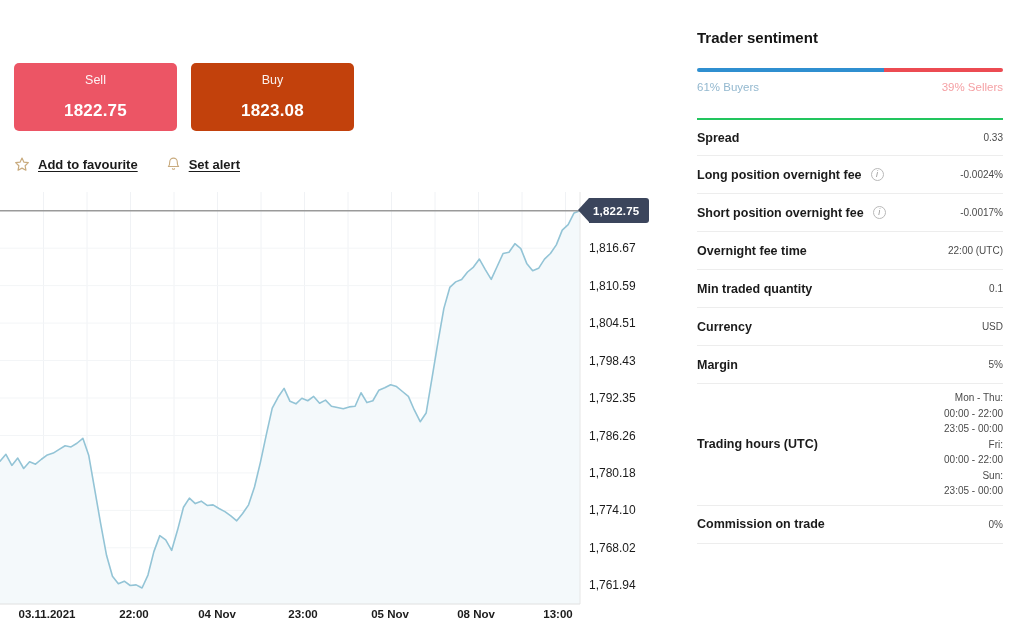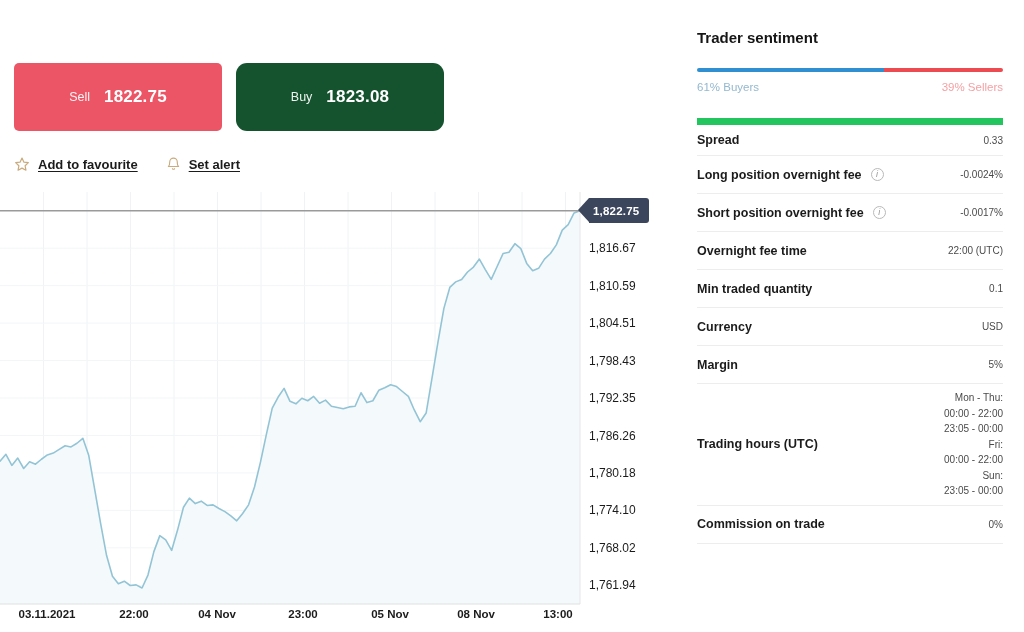--- a/index.html
+++ b/index.html
@@ -16,28 +16,28 @@
   .left { position: absolute; left: 0; top: 0; width: 672px; height: 632px; }
 
   .title {
     position: absolute; left: 14px; top: 14px;
     font-size: 25px; font-weight: bold; letter-spacing: -0.3px;
     color: #151515;
   }
 
   .trade-btns { position: absolute; left: 14px; top: 63px; display: flex; gap: 14px; }
   .tbtn {
-    width: 208px; height: 68px; border-radius: 5px;
-    display: flex; flex-direction: row; align-items: center; justify-content: center;
+    width: 163px; height: 68px; border-radius: 5px;
+    display: flex; flex-direction: column; align-items: center; justify-content: center;
     cursor: pointer; border: none; color: #fff; gap: 14px;
   }
   .tbtn .lbl { font-size: 12.5px; font-weight: 400; opacity: .93; }
   .tbtn .px  { font-size: 17px; font-weight: bold; letter-spacing: .2px; }
   .tbtn.sell { background: #ec5565; }
-  .tbtn.buy  { background: #14532d; border-radius: 11px; }
+  .tbtn.buy  { background: #c2410c; }
 
   .actions { position: absolute; left: 14px; top: 156px; display: flex; align-items: center; gap: 28px; }
   .act { display: flex; align-items: center; gap: 8px; cursor: pointer; }
   .act .txt {
     font-size: 13px; font-weight: bold; color: #1b1b1b;
     text-decoration: underline; text-underline-offset: 2px;
   }
   .act svg { display: block; }
 
   
@@ -78,21 +78,21 @@
   .sent-bar .s { background: #ec4b52; }
   .sent-lbls { display: flex; justify-content: space-between; margin-top: 9px; font-size: 11.5px; }
   .sent-lbls .buyers  { color: #93b8cf; }
   .sent-lbls .sellers { color: #f5a0a4; }
 
   .rows { margin-top: 25px; }
   .row {
     display: flex; align-items: center; justify-content: space-between;
     border-bottom: 1px solid #ededed; min-height: 38px; padding: 6px 0;
   }
-  .row:first-child { border-top: 7px solid #22c55e; }
+  .row:first-child { border-top: 2px solid #22c55e; }
   .row .lbl { font-size: 12.5px; font-weight: bold; color: #1b1b1b; display: flex; align-items: center; gap: 9px; }
   .row .val { font-size: 10px; color: #4a4a4a; text-align: right; }
   .row.hours { min-height: 120px; align-items: center; }
   .row.hours .val { line-height: 1.55; }
   .info {
     width: 13px; height: 13px; border-radius: 50%; border: 1px solid #b9b9b9;
     color: #9a9a9a; font-size: 9px; line-height: 11px; text-align: center;
     font-weight: normal; font-style: italic; cursor: pointer; flex: 0 0 auto;
   }
 </style>

